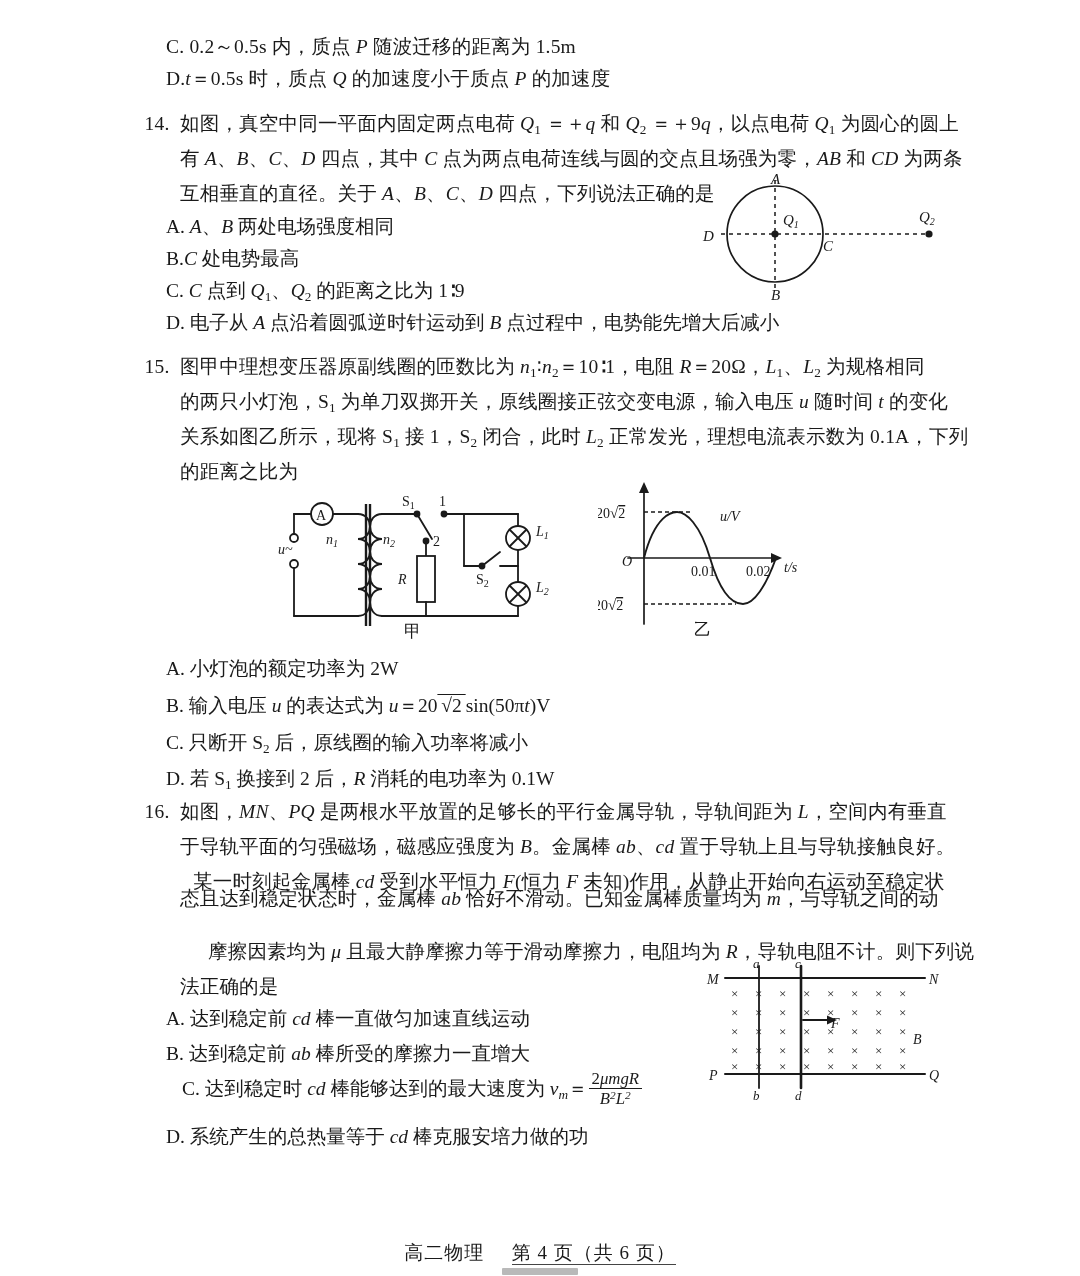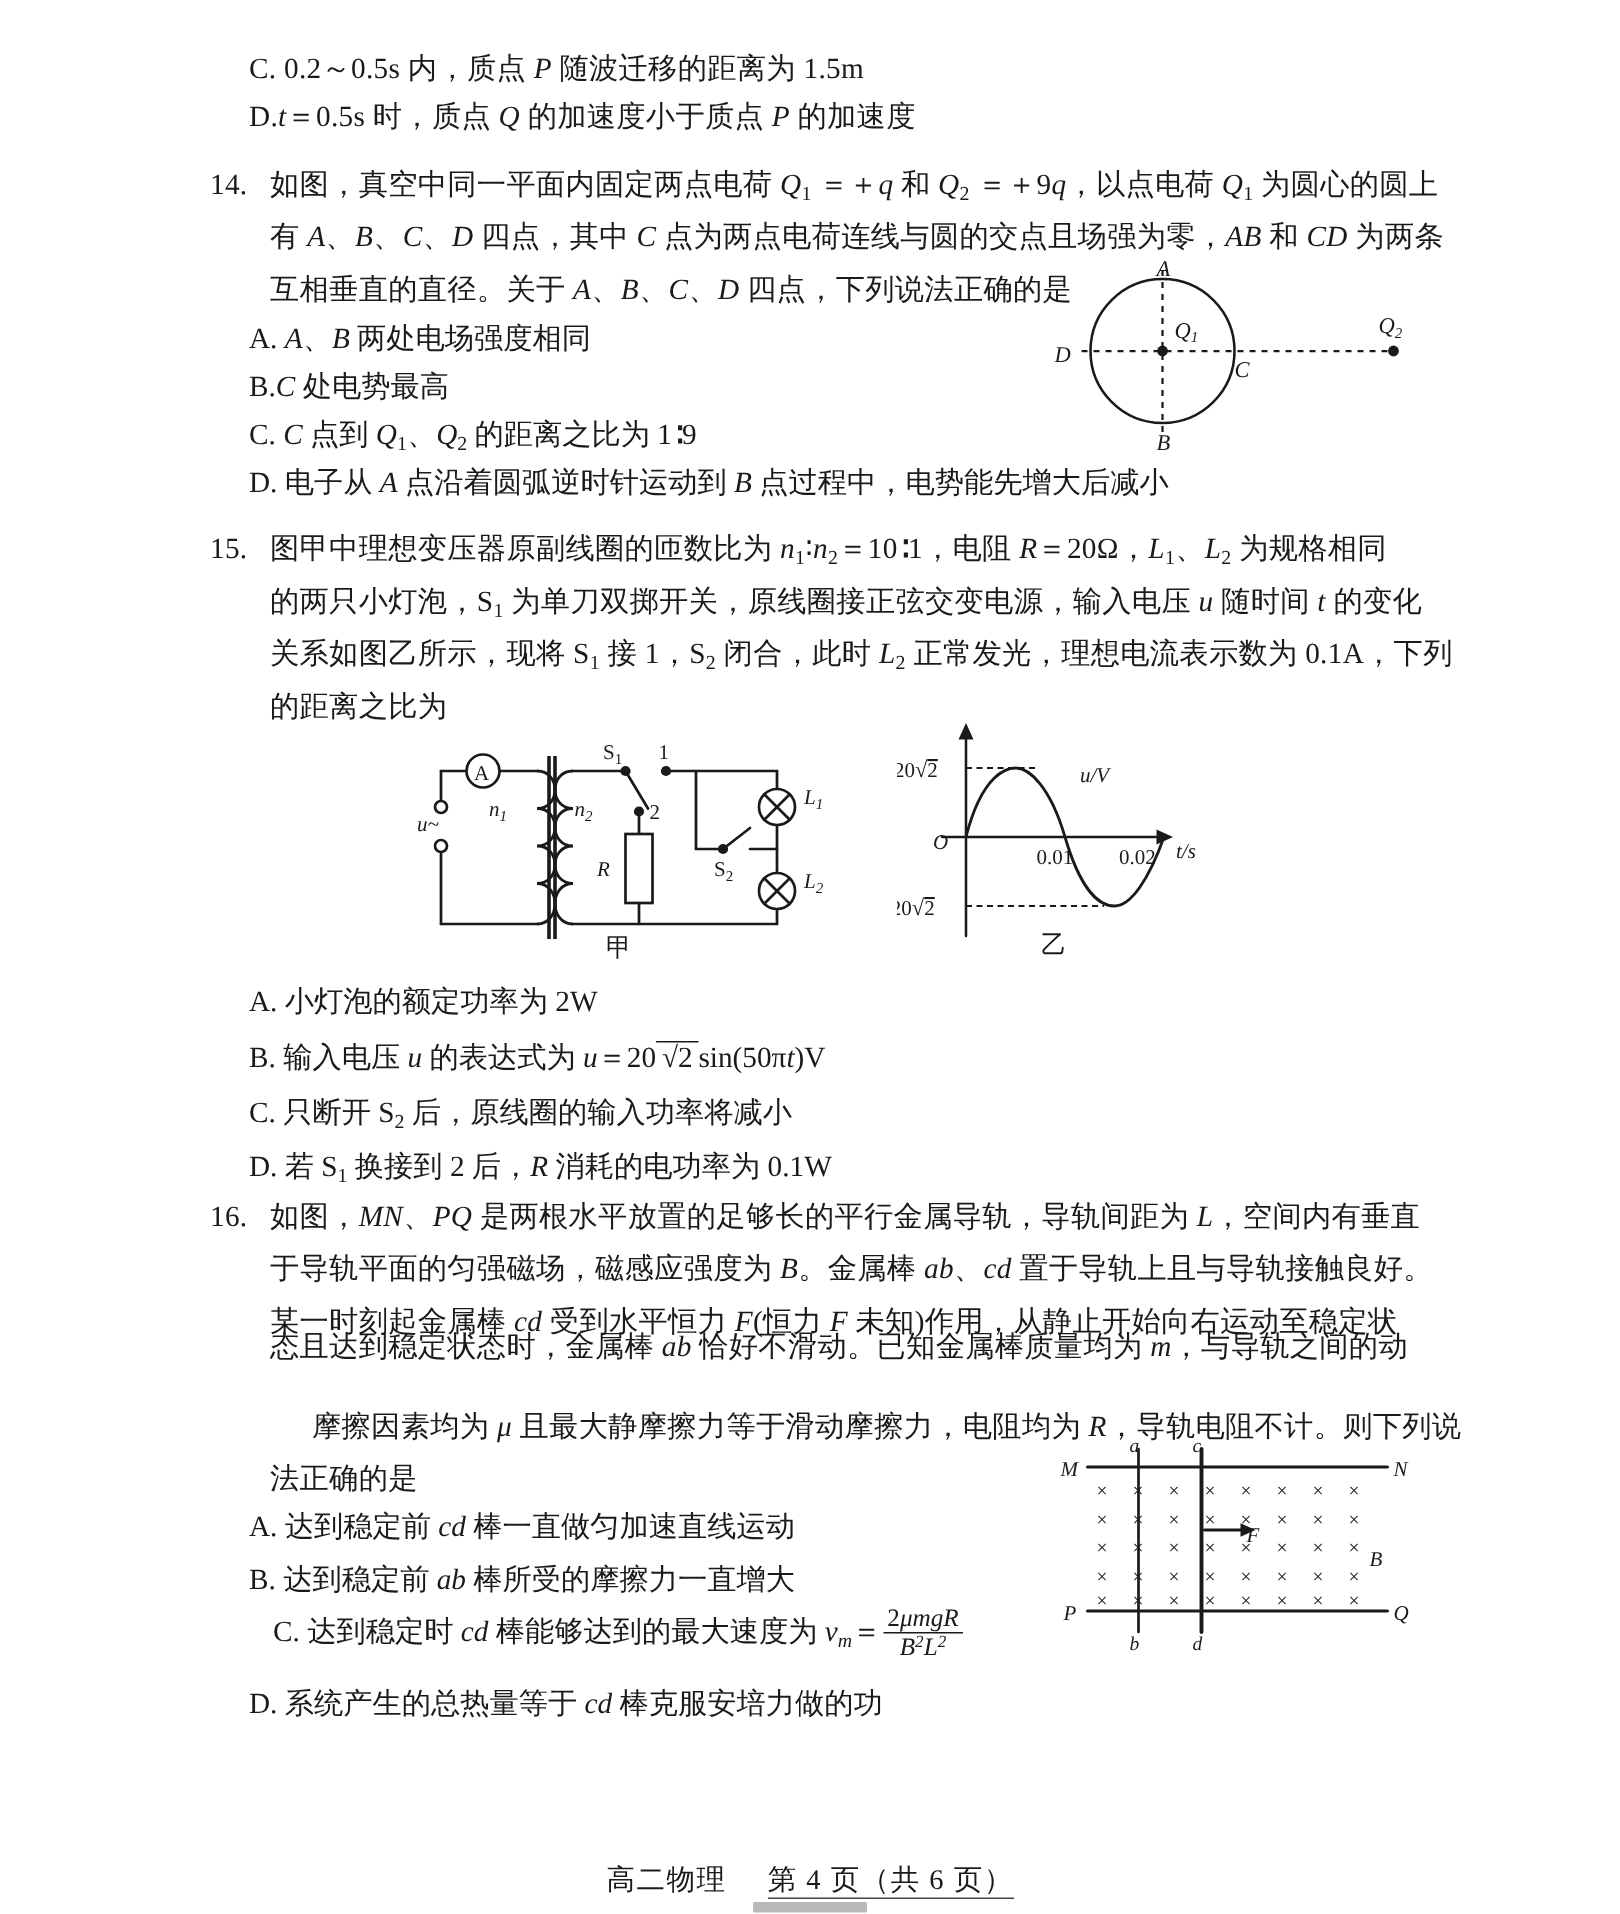--- a/index.html
+++ b/index.html
@@ -23,21 +23,21 @@
   }
   .line { white-space: nowrap; }
   .opt {
     font-size: 19.5px;
     line-height: 38px;
     white-space: nowrap;
   }
   .num {
     display: inline-block;
     width: 34px;
-    text-align: left;
+    text-align: center;
     margin-right: 6px;
   }
   i.v, .it { font-style: italic; font-family: "Liberation Serif", serif; }
   .sub { font-size: 0.68em; vertical-align: -0.32em; font-style: italic; }
   .subu { font-size: 0.68em; vertical-align: -0.32em; font-style: normal; }
   .sup { font-size: 0.68em; vertical-align: 0.45em; font-style: italic; }
 
   
   .abs { position: absolute; }
 
@@ -287,21 +287,21 @@
   <div class="abs opt" style="left:166px; top:760px;">
     <span class="line">D. 若 S<span class="subu">1</span> 换接到 2 后，<i class="v">R</i> 消耗的电功率为 0.1W</span>
   </div>
 
   <div class="abs qtext" style="left:140px; top:793px;">
     <span class="num">16.</span><span class="line">如图，<i class="v">MN</i>、<i class="v">PQ</i> 是两根水平放置的足够长的平行金属导轨，导轨间距为 <i class="v">L</i>，空间内有垂直</span>
   </div>
   <div class="abs qtext" style="left:180px; top:828px;">
     <span class="line">于导轨平面的匀强磁场，磁感应强度为 <i class="v">B</i>。金属棒 <i class="v">ab</i>、<i class="v">cd</i> 置于导轨上且与导轨接触良好。</span>
   </div>
-  <div class="abs qtext" style="left:180px; top:863px;">
+  <div class="abs qtext" style="left:193px; top:863px;">
     <span class="line">某一时刻起金属棒 <i class="v">cd</i> 受到水平恒力 <i class="v">F</i>(恒力 <i class="v">F</i> 未知)作用，从静止开始向右运动至稳定状</span>
   </div>
   <div class="abs qtext" style="left:180px; top:880px;">
     <span class="line">态且达到稳定状态时，金属棒 <i class="v">ab</i> 恰好不滑动。已知金属棒质量均为 <i class="v">m</i>，与导轨之间的动</span>
   </div>
   <div class="abs qtext" style="left:180px; top:933px;margin-left:28px;">
     <span class="line">摩擦因素均为 <i class="v">μ</i> 且最大静摩擦力等于滑动摩擦力，电阻均为 <i class="v">R</i>，导轨电阻不计。则下列说</span>
   </div>
   <div class="abs qtext" style="left:180px; top:968px;">
     <span class="line">法正确的是</span>

